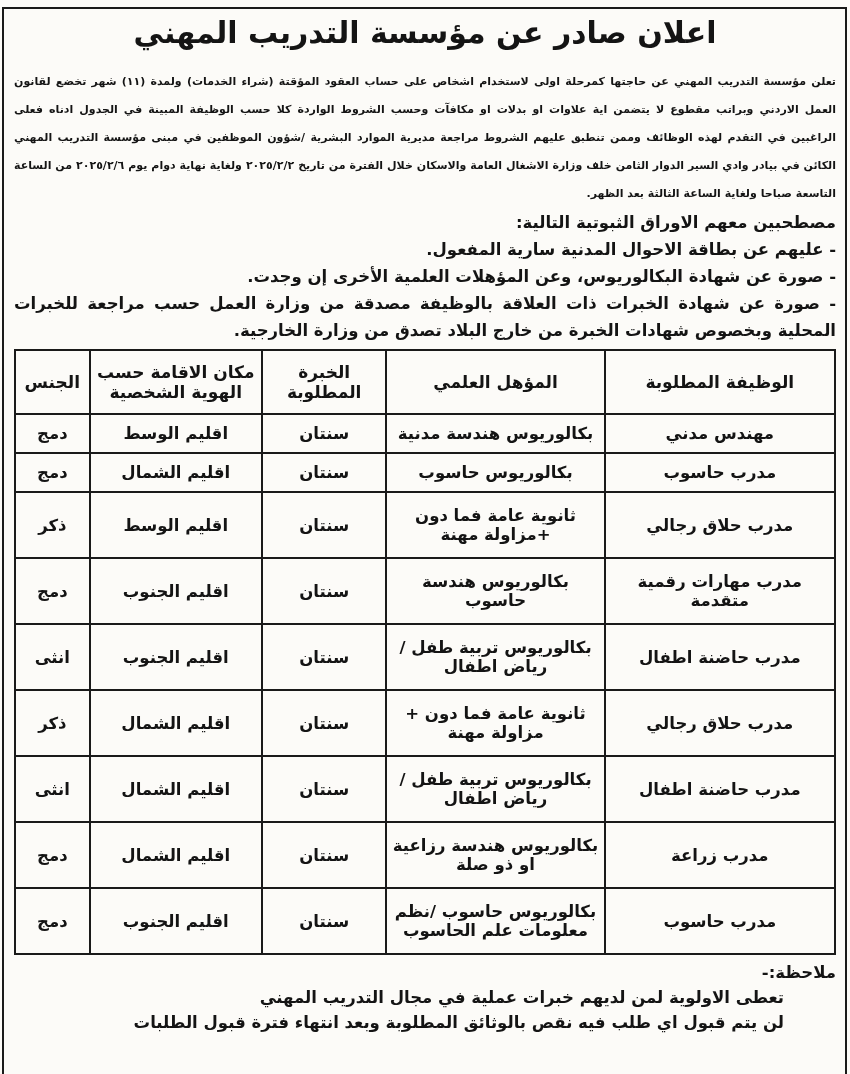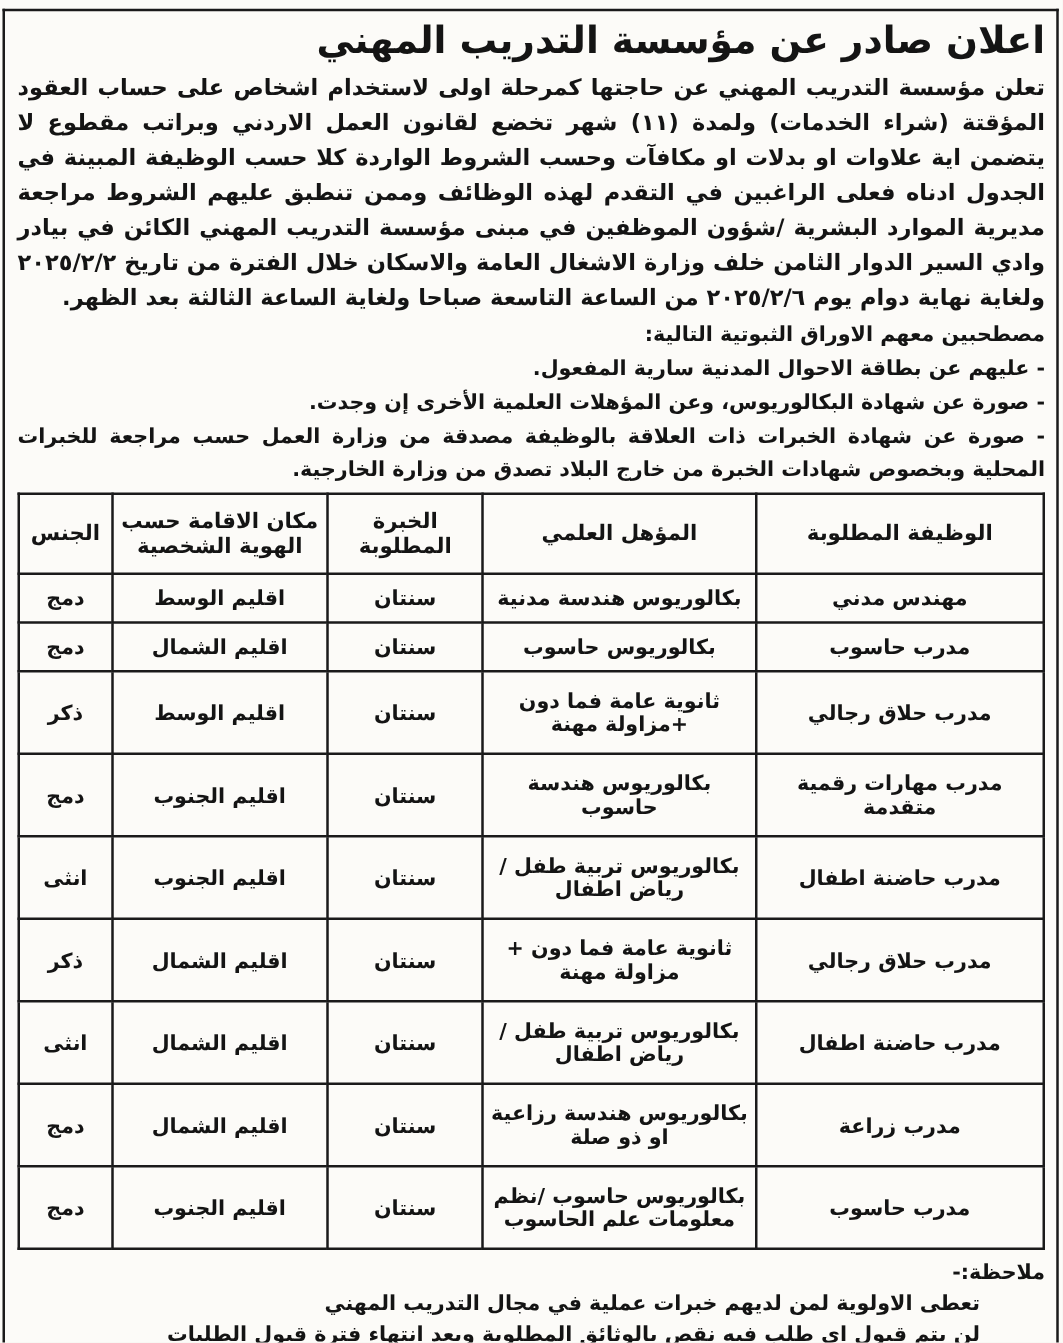--- a/index.html
+++ b/index.html
@@ -19,29 +19,30 @@
   }
   .frame {
     position:absolute;
     top:7px; left:2px; right:3px; bottom:-4px;
     border:2.5px solid #1a1a1a;
     border-bottom:none;
     pointer-events:none;
   }
   .content { position:relative; padding:12px 14px 0 14px; }
   .title {
+    text-align:center;
     font-size:30px;
     font-weight:900;
     line-height:38px;
     padding:2px 0 4px 0;
     letter-spacing:-0.5px;
   }
   .intro {
-    margin-top:1px;
-    font-size:18px;
+    margin-top:12px;
+    font-size:11px;
     line-height:28px;
     text-align:justify;
   }
   .docs { margin-top:1px; font-size:16.5px; line-height:27px; }
   .docs-heading { }
   .doc-item { text-align:justify; }
   table.jobs {
     width:822px;
     border-collapse:collapse;
     margin-top:5px;

